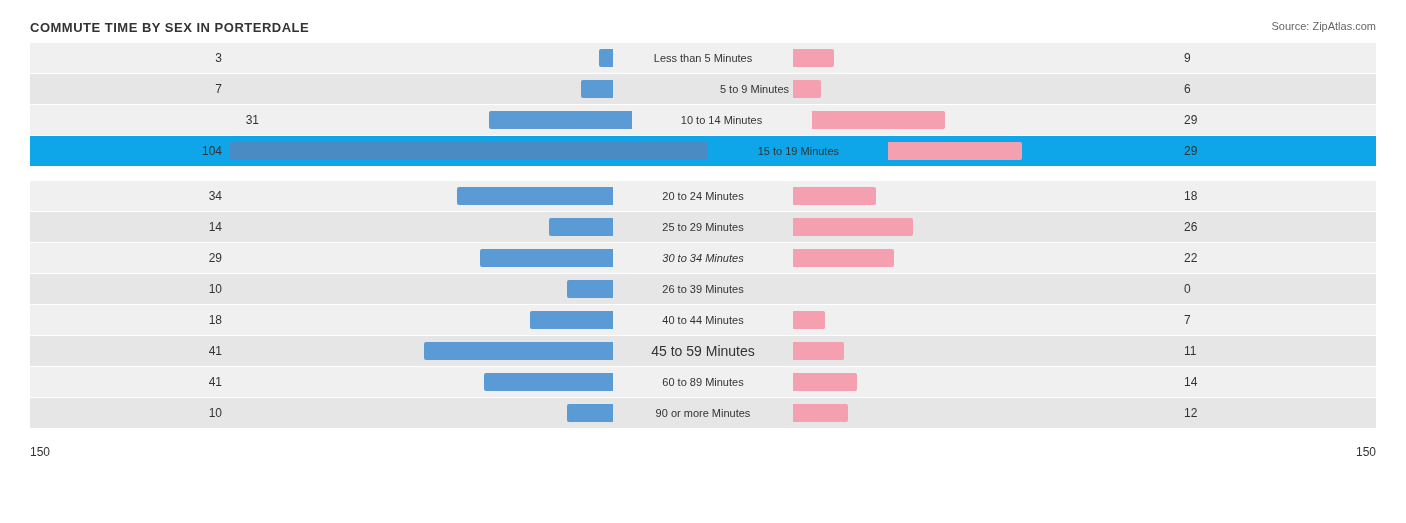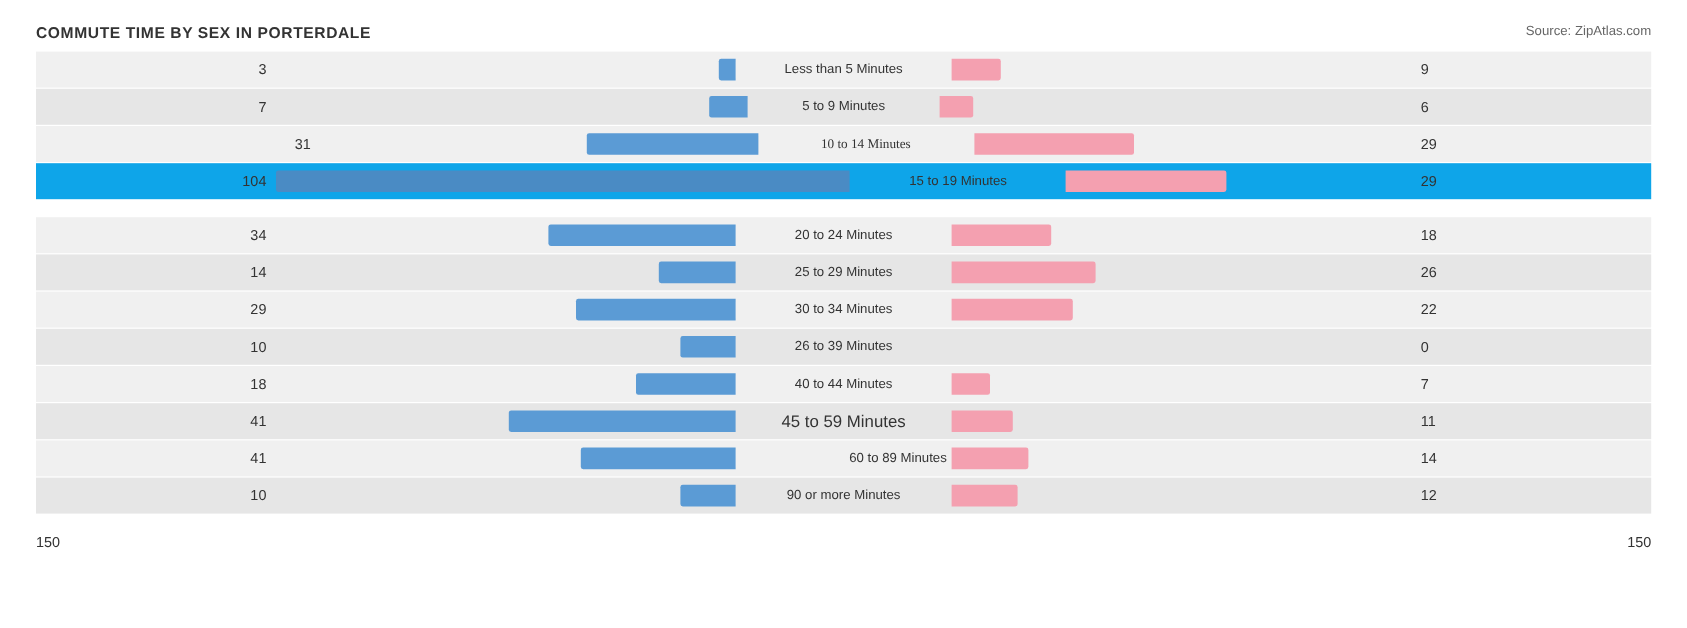--- a/index.html
+++ b/index.html
@@ -151,32 +151,32 @@
     <div class="right-bars" style="flex:1;display:flex;justify-content:flex-start;align-items:center;height:100%;">
       <div class="bar-pink" style="background:#f4a0b0;height:18px;width:41.4px;border-radius:0 2px 2px 0;"></div>
     </div>
     <div class="right-num" style="width:200px;text-align:left;padding-left:8px;font-size:12px;color:#333;flex-shrink:0;">9</div>
   </div>
       <div class="row" style="display: flex; align-items: center; height: 30px; margin-bottom: 1px; background: rgb(230, 230, 230);">
     <div class="left-num" style="width:200px;text-align:right;padding-right:8px;font-size:12px;color:#333;flex-shrink:0;">7</div>
     <div class="left-bars" style="flex:1;display:flex;justify-content:flex-end;align-items:center;height:100%;">
       <div class="bar-blue" style="background:#5b9bd5;height:18px;width:32.199999999999996px;border-radius:2px 0 0 2px;"></div>
     </div>
-    <div class="label-center" style="width:160px;text-align:center;font-size:11px;color:#333;flex-shrink:0;padding:0 4px;">5 to 9 Minutes</div>
+    <div class="label-center" style="width:180px;text-align:right;font-size:11px;color:#333;flex-shrink:0;padding:0 4px;">5 to 9 Minutes</div>
     <div class="right-bars" style="flex:1;display:flex;justify-content:flex-start;align-items:center;height:100%;">
       <div class="bar-pink" style="background:#f4a0b0;height:18px;width:27.599999999999998px;border-radius:0 2px 2px 0;"></div>
     </div>
     <div class="right-num" style="width:200px;text-align:left;padding-left:8px;font-size:12px;color:#333;flex-shrink:0;">6</div>
   </div>
       <div class="row" style="display: flex; align-items: center; height: 30px; margin-bottom: 1px; background: rgb(240, 240, 240); padding-left: 37px;">
     <div class="left-num" style="width:200px;text-align:right;padding-right:8px;font-size:12px;color:#333;flex-shrink:0;">31</div>
     <div class="left-bars" style="flex:1;display:flex;justify-content:flex-end;align-items:center;height:100%;">
       <div class="bar-blue" style="background:#5b9bd5;height:18px;width:142.6px;border-radius:2px 0 0 2px;"></div>
     </div>
-    <div class="label-center" style="width:180px;text-align:center;font-size:11px;color:#333;flex-shrink:0;padding:0 4px;font-family:Liberation Serif, serif;">10 to 14 Minutes</div>
+    <div class="label-center" style="width:180px;text-align:center;font-size:11px;color:#333;flex-shrink:0;padding:0 4px;">10 to 14 Minutes</div>
     <div class="right-bars" style="flex:1;display:flex;justify-content:flex-start;align-items:center;height:100%;">
       <div class="bar-pink" style="background:#f4a0b0;height:18px;width:133.39999999999998px;border-radius:0 2px 2px 0;"></div>
     </div>
     <div class="right-num" style="width:200px;text-align:left;padding-left:8px;font-size:12px;color:#333;flex-shrink:0;">29</div>
   </div>
       <div class="row" style="display: flex; align-items: center; height: 30px; margin-bottom: 15px; background: #0ea5e9;">
     <div class="left-num" style="width:200px;text-align:right;padding-right:8px;font-size:12px;color:#333;flex-shrink:0;">104</div>
     <div class="left-bars" style="flex:1;display:flex;justify-content:flex-end;align-items:center;height:100%;">
       <div class="bar-blue" style="background:#4a8bc4;height:18px;width:478.4px;border-radius:2px 0 0 2px;"></div>
     </div>
@@ -206,21 +206,21 @@
     <div class="right-bars" style="flex:1;display:flex;justify-content:flex-start;align-items:center;height:100%;">
       <div class="bar-pink" style="background:#f4a0b0;height:18px;width:119.6px;border-radius:0 2px 2px 0;"></div>
     </div>
     <div class="right-num" style="width:200px;text-align:left;padding-left:8px;font-size:12px;color:#333;flex-shrink:0;">26</div>
   </div>
       <div class="row" style="display: flex; align-items: center; height: 30px; margin-bottom: 1px; background: rgb(240, 240, 240);">
     <div class="left-num" style="width:200px;text-align:right;padding-right:8px;font-size:12px;color:#333;flex-shrink:0;">29</div>
     <div class="left-bars" style="flex:1;display:flex;justify-content:flex-end;align-items:center;height:100%;">
       <div class="bar-blue" style="background:#5b9bd5;height:18px;width:133.39999999999998px;border-radius:2px 0 0 2px;"></div>
     </div>
-    <div class="label-center" style="width:180px;text-align:center;font-size:11px;color:#333;flex-shrink:0;padding:0 4px;">30 to 34 Minutes</div>
+    <div class="label-center" style="width:180px;text-align:center;font-size:11px;color:#333;flex-shrink:0;padding:0 4px;font-style:italic;">30 to 34 Minutes</div>
     <div class="right-bars" style="flex:1;display:flex;justify-content:flex-start;align-items:center;height:100%;">
       <div class="bar-pink" style="background:#f4a0b0;height:18px;width:101.19999999999999px;border-radius:0 2px 2px 0;"></div>
     </div>
     <div class="right-num" style="width:200px;text-align:left;padding-left:8px;font-size:12px;color:#333;flex-shrink:0;">22</div>
   </div>
       <div class="row" style="display: flex; align-items: center; height: 30px; margin-bottom: 1px; background: rgb(230, 230, 230);">
     <div class="left-num" style="width:200px;text-align:right;padding-right:8px;font-size:12px;color:#333;flex-shrink:0;">10</div>
     <div class="left-bars" style="flex:1;display:flex;justify-content:flex-end;align-items:center;height:100%;">
       <div class="bar-blue" style="background:#5b9bd5;height:18px;width:46px;border-radius:2px 0 0 2px;"></div>
     </div>
@@ -250,21 +250,21 @@
     <div class="right-bars" style="flex:1;display:flex;justify-content:flex-start;align-items:center;height:100%;">
       <div class="bar-pink" style="background:#f4a0b0;height:18px;width:50.599999999999994px;border-radius:0 2px 2px 0;"></div>
     </div>
     <div class="right-num" style="width:200px;text-align:left;padding-left:8px;font-size:12px;color:#333;flex-shrink:0;">11</div>
   </div>
       <div class="row" style="display: flex; align-items: center; height: 30px; margin-bottom: 1px; background: rgb(240, 240, 240);">
     <div class="left-num" style="width:200px;text-align:right;padding-right:8px;font-size:12px;color:#333;flex-shrink:0;">41</div>
     <div class="left-bars" style="flex:1;display:flex;justify-content:flex-end;align-items:center;height:100%;">
       <div class="bar-blue" style="background:#5b9bd5;height:18px;width:128.79999999999998px;border-radius:2px 0 0 2px;"></div>
     </div>
-    <div class="label-center" style="width:180px;text-align:right;font-size:11px;color:#333;flex-shrink:0;padding:0 4px;">60 to 89 Minutes</div>
+    <div class="label-center" style="width:180px;text-align:center;font-size:11px;color:#333;flex-shrink:0;padding:0 4px;">60 to 89 Minutes</div>
     <div class="right-bars" style="flex:1;display:flex;justify-content:flex-start;align-items:center;height:100%;">
       <div class="bar-pink" style="background:#f4a0b0;height:18px;width:64.39999999999999px;border-radius:0 2px 2px 0;"></div>
     </div>
     <div class="right-num" style="width:200px;text-align:left;padding-left:8px;font-size:12px;color:#333;flex-shrink:0;">14</div>
   </div>
       <div class="row" style="display: flex; align-items: center; height: 30px; margin-bottom: 1px; background: rgb(230, 230, 230);">
     <div class="left-num" style="width:200px;text-align:right;padding-right:8px;font-size:12px;color:#333;flex-shrink:0;">10</div>
     <div class="left-bars" style="flex:1;display:flex;justify-content:flex-end;align-items:center;height:100%;">
       <div class="bar-blue" style="background:#5b9bd5;height:18px;width:46px;border-radius:2px 0 0 2px;"></div>
     </div>

